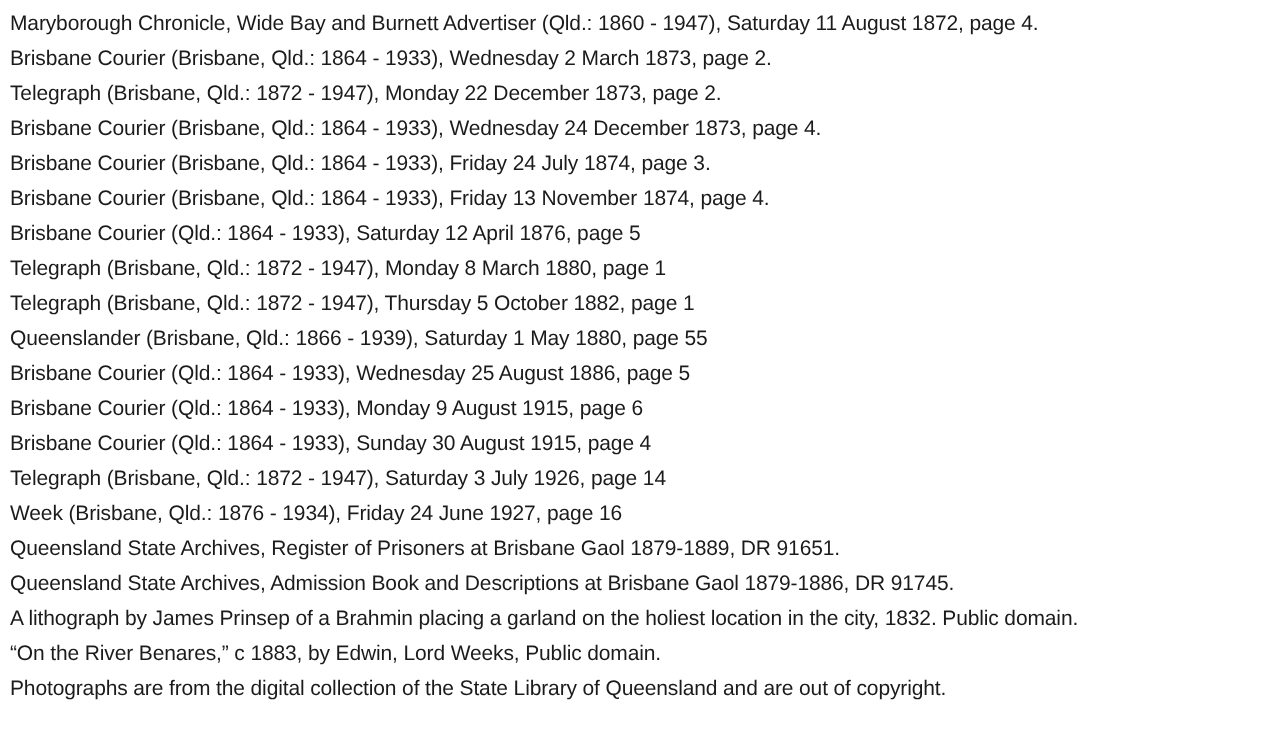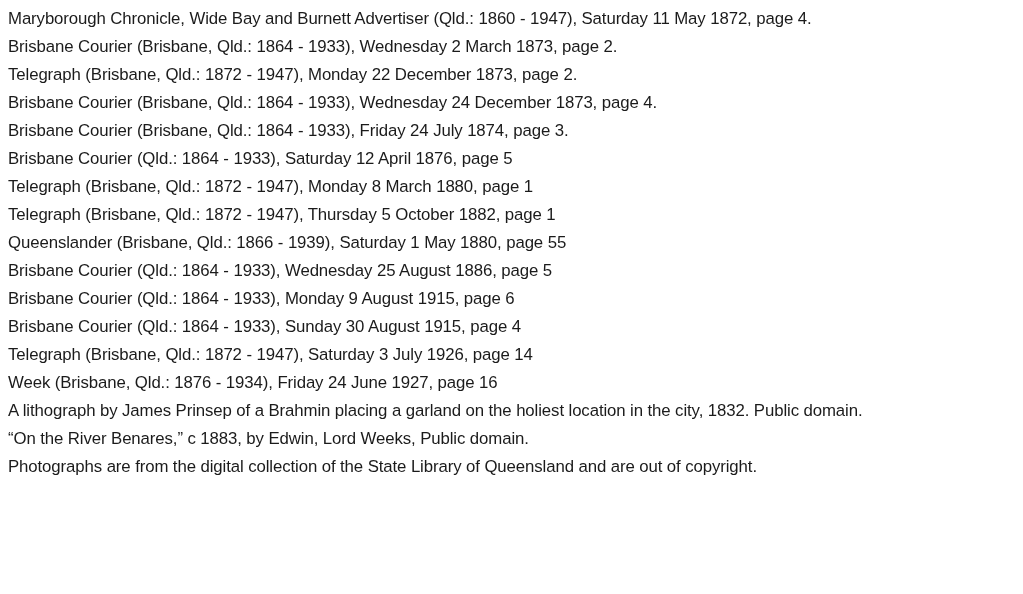--- a/index.html
+++ b/index.html
@@ -23,30 +23,33 @@
     height: 28px;
     line-height: 28px;
     white-space: nowrap;
   }
 </style>
 </head>
 <body>
 
 <div class="citations">
   <div class="citation-line">Maryborough Chronicle, Wide Bay and Burnett Advertiser (Qld.: 1860 - 1947), Saturday 11 May 1872, page 4.</div>
-  <div class="citation-line">Maryborough Chronicle, Wide Bay and Burnett Advertiser (Qld.: 1860 - 1947), Saturday 11 May 1872, page 4.</div>
+  <div class="citation-line">Maryborough Chronicle, Wide Bay and Burnett Advertiser (Qld.: 1860 - 1947), Saturday 11 August 1872, page 4.</div>
   <div class="citation-line">Brisbane Courier (Brisbane, Qld.: 1864 - 1933), Wednesday 2 March 1873, page 2.</div>
   <div class="citation-line">Telegraph (Brisbane, Qld.: 1872 - 1947), Monday 22 December 1873, page 2.</div>
   <div class="citation-line">Brisbane Courier (Brisbane, Qld.: 1864 - 1933), Wednesday 24 December 1873, page 4.</div>
   <div class="citation-line">Brisbane Courier (Brisbane, Qld.: 1864 - 1933), Friday 24 July 1874, page 3.</div>
+  <div class="citation-line">Brisbane Courier (Brisbane, Qld.: 1864 - 1933), Friday 13 November 1874, page 4.</div>
   <div class="citation-line">Brisbane Courier (Qld.: 1864 - 1933), Saturday 12 April 1876, page 5</div>
   <div class="citation-line">Telegraph (Brisbane, Qld.: 1872 - 1947), Monday 8 March 1880, page 1</div>
   <div class="citation-line">Telegraph (Brisbane, Qld.: 1872 - 1947), Thursday 5 October 1882, page 1</div>
   <div class="citation-line">Queenslander (Brisbane, Qld.: 1866 - 1939), Saturday 1 May 1880, page 55</div>
   <div class="citation-line">Brisbane Courier (Qld.: 1864 - 1933), Wednesday 25 August 1886, page 5</div>
   <div class="citation-line">Brisbane Courier (Qld.: 1864 - 1933), Monday 9 August 1915, page 6</div>
   <div class="citation-line">Brisbane Courier (Qld.: 1864 - 1933), Sunday 30 August 1915, page 4</div>
   <div class="citation-line">Telegraph (Brisbane, Qld.: 1872 - 1947), Saturday 3 July 1926, page 14</div>
   <div class="citation-line">Week (Brisbane, Qld.: 1876 - 1934), Friday 24 June 1927, page 16</div>
+  <div class="citation-line">Queensland State Archives, Register of Prisoners at Brisbane Gaol 1879-1889, DR 91651.</div>
+  <div class="citation-line">Queensland State Archives, Admission Book and Descriptions at Brisbane Gaol 1879-1886, DR 91745.</div>
   <div class="citation-line">A lithograph by James Prinsep of a Brahmin placing a garland on the holiest location in the city, 1832. Public domain.</div>
   <div class="citation-line">“On the River Benares,” c 1883, by Edwin, Lord Weeks, Public domain.</div>
   <div class="citation-line">Photographs are from the digital collection of the State Library of Queensland and are out of copyright.</div>
 </div>
 
 </body></html>

